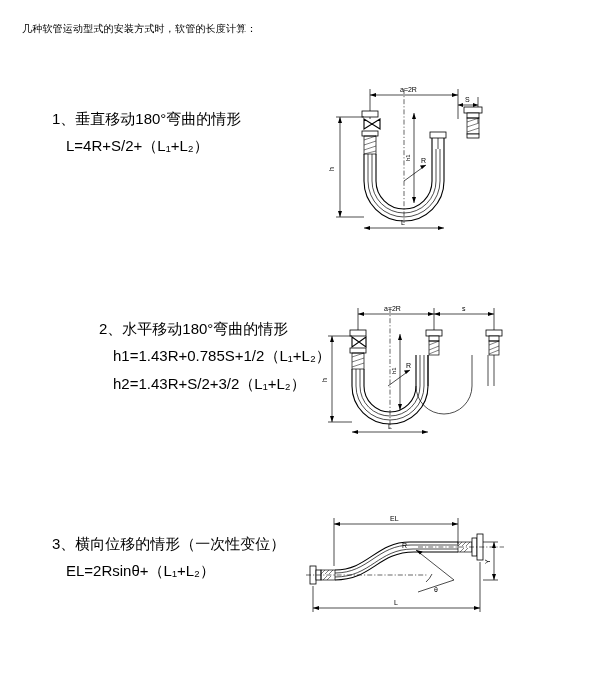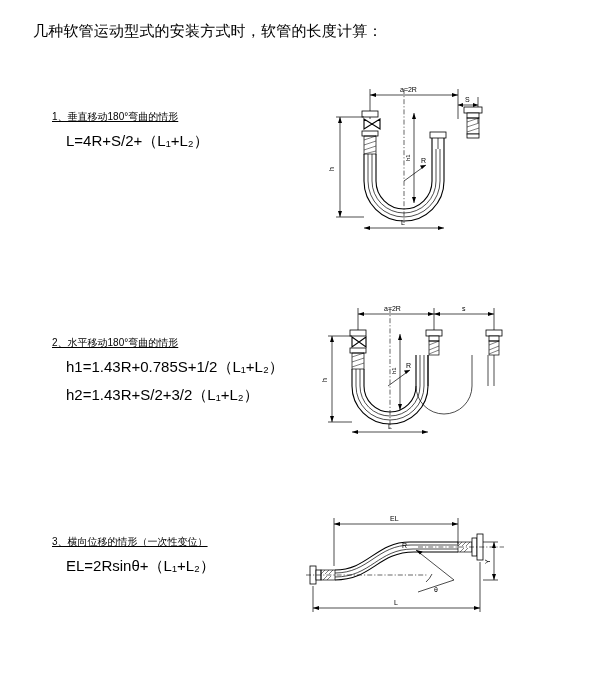--- a/index.html
+++ b/index.html
@@ -15,41 +15,40 @@
     color: #000000;
     overflow: hidden;
   }
   .page {
     position: relative;
     width: 600px;
     height: 675px;
   }
   .heading {
     position: absolute;
-    left: 33px;
+    left: 22px;
     top: 22px;
-    font-size: 15px;
+    font-size: 10px;
     letter-spacing: 0.2px;
     white-space: nowrap;
   }
   .section {
     position: absolute;
     left: 0;
     width: 600px;
   }
   .sec-text {
     position: absolute;
     left: 52px;
     width: 250px;
   }
   .sec-title {
-    font-size: 10px;
+    font-size: 15px;
     white-space: nowrap;
     margin-bottom: 8px;
-    text-decoration: underline;
   }
   .formula {
     font-size: 15px;
     white-space: nowrap;
     margin-left: 14px;
     margin-bottom: 9px;
   }
   .fig {
     position: absolute;
   }
@@ -145,21 +144,21 @@
         <path d="M96,40 l-2,6 l4,0 z" fill="#000"></path>
         <path d="M96,130 l-2,-6 l4,0 z" fill="#000"></path>
         <text class="lblsm" x="92" y="88" transform="rotate(-90 92,88)">h1</text>
 
         <line class="ln dash" x1="86" y1="16" x2="86" y2="150"></line>
       </svg>
     </div>
   </div>
 
   <div class="section" style="top:320px;">
-    <div class="sec-text" style="top:16px;">
+    <div class="sec-text" style="top:0;margin-left:47px;">
       <div class="sec-title">2、水平移动180°弯曲的情形</div>
       <div class="formula">h1=1.43R+0.785S+1/2（L₁+L₂）</div>
       <div class="formula">h2=1.43R+S/2+3/2（L₁+L₂）</div>
     </div>
 
     <div class="fig" style="left:318px; top:-30px;">
       <svg width="250" height="160" viewBox="0 0 250 160">
 
         <line class="ln thin" x1="40" y1="24" x2="116" y2="24"></line>
         <path d="M40,24 l6,-2 l0,4 z" fill="#000"></path>

